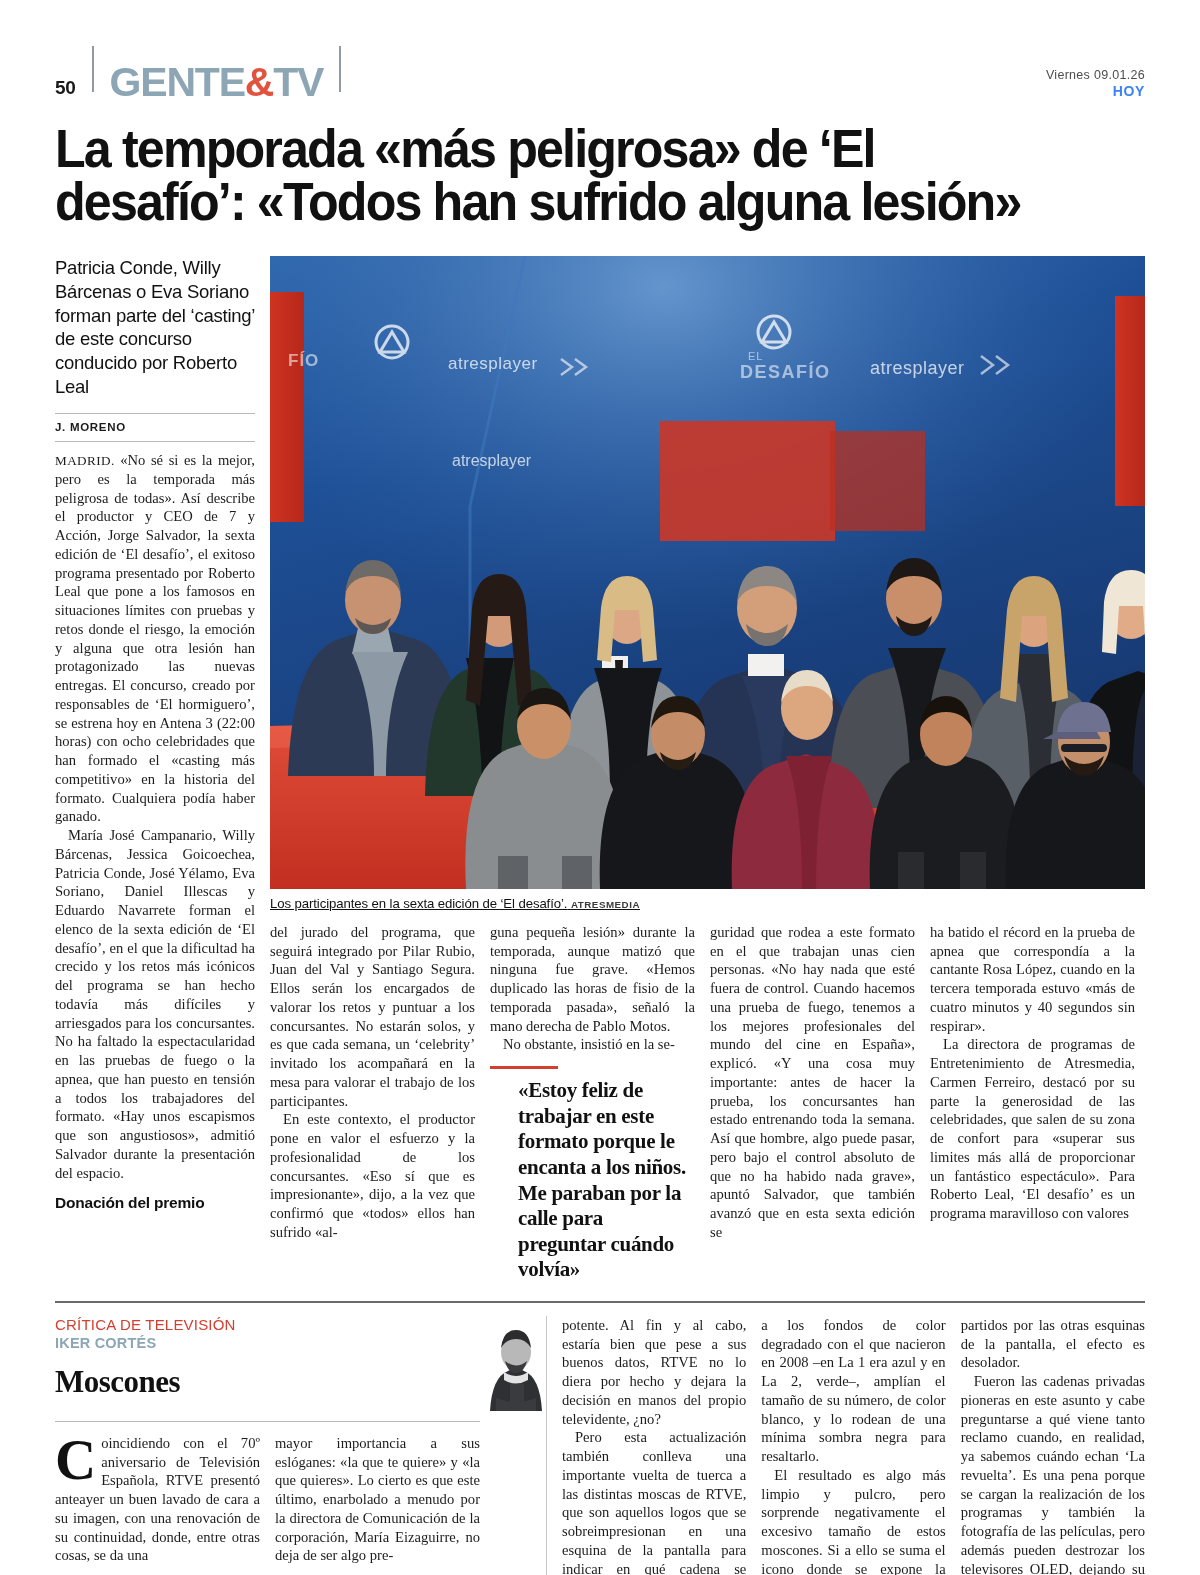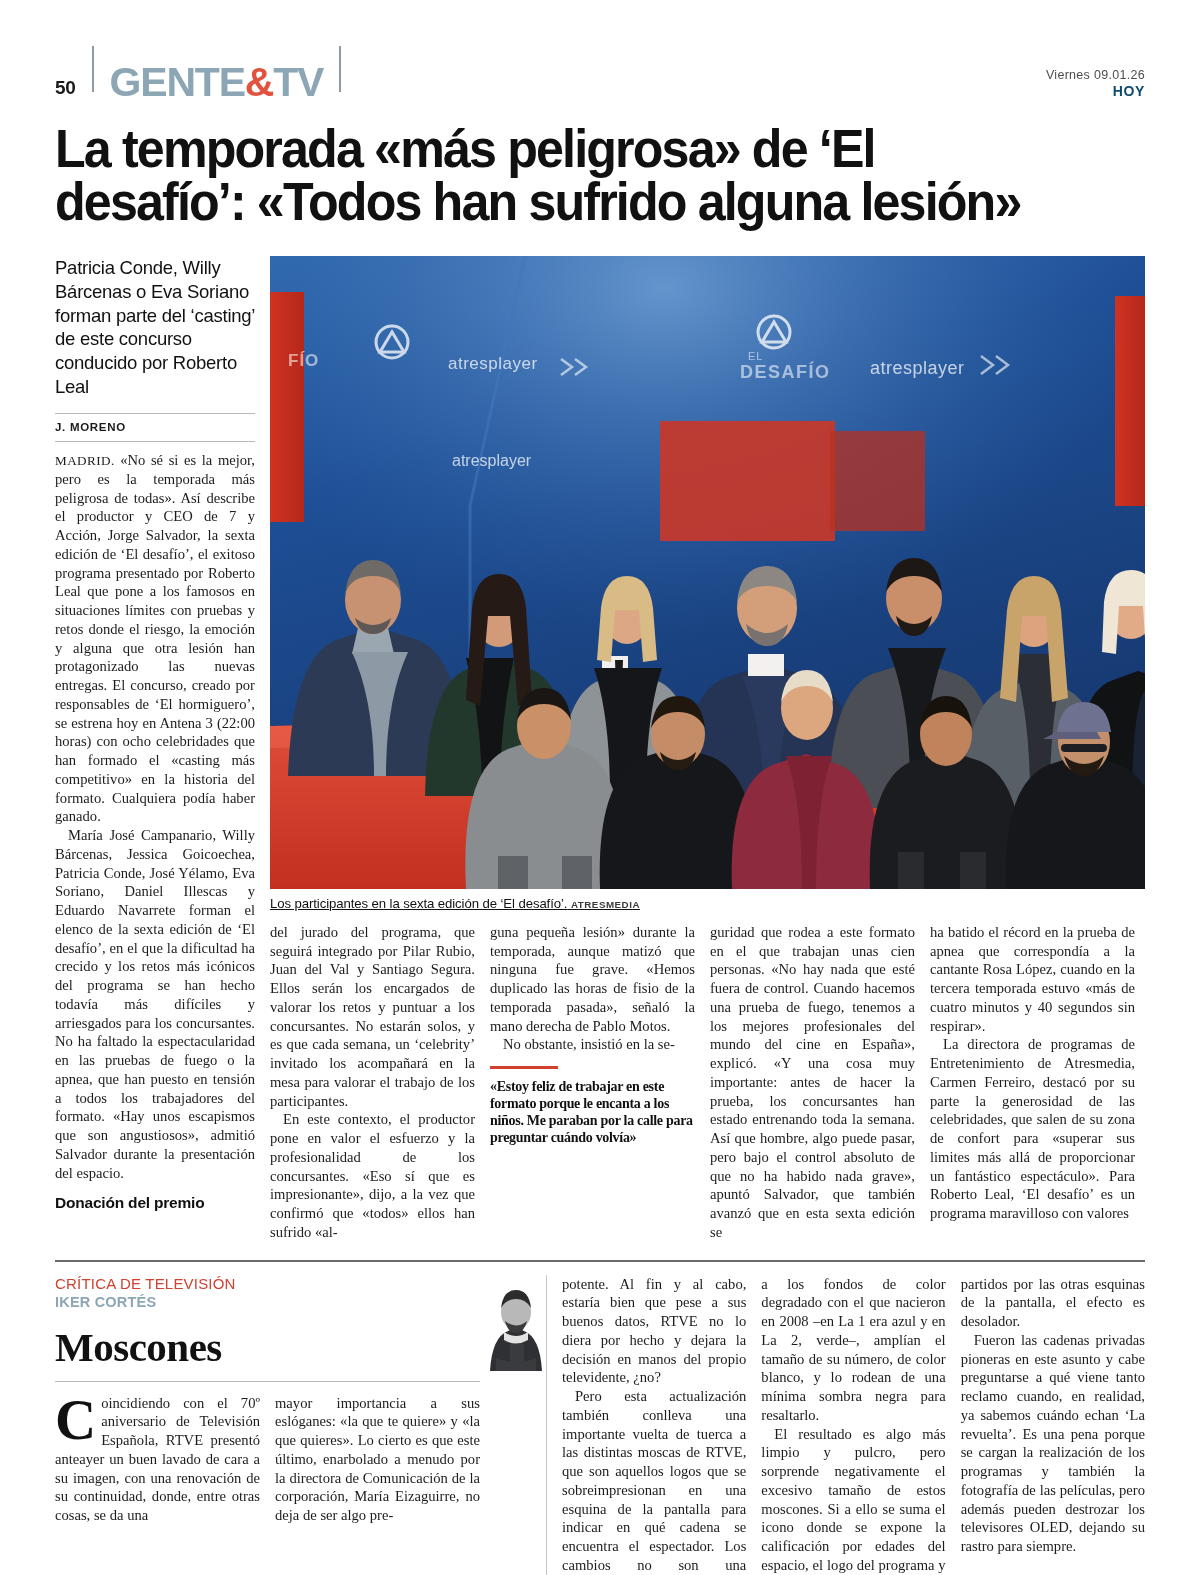--- a/index.html
+++ b/index.html
@@ -68,21 +68,21 @@
     font-family: "Liberation Sans", sans-serif;
     font-size: 12.5px;
     color: #4d4d4d;
     letter-spacing: 0.3px;
     line-height: 1.25;
   }
   .brand-hoy {
     font-family: "Liberation Sans", sans-serif;
     font-weight: 700;
     font-size: 14px;
-    color: #0c4a6e;
+    color: #3b82f6;
     letter-spacing: 0.6px;
     line-height: 1.2;
   }
 
   
   .headline {
     font-family: "Liberation Sans", sans-serif;
     font-weight: 700;
     font-size: 54px;
     line-height: 0.98;
@@ -186,24 +186,25 @@
 
   
   .pullquote-rule {
     border-top: 3px solid #d2402f;
     width: 68px;
     margin: 12px 0 9px 0;
   }
   .pullquote {
     font-family: "Liberation Serif", serif;
     font-weight: 700;
-    font-size: 14px;
+    font-size: 21px;
     line-height: 1.22;
     color: #111;
     letter-spacing: -0.3px;
+    margin-left: 28px;
   }
 
   
   .big-rule {
     border-top: 2px solid #6b6b6b;
     margin: 18px 0 0 0;
   }
 
   
   .opinion {
@@ -221,21 +222,21 @@
     font-family: "Liberation Sans", sans-serif;
     font-weight: 700;
     font-size: 14.5px;
     letter-spacing: 0.2px;
     color: #8ca6b5;
     line-height: 1.25;
   }
   .op-title {
     font-family: "Liberation Serif", serif;
     font-weight: 700;
-    font-size: 41px;
+    font-size: 31px;
     color: #111;
     margin-top: 12px;
     letter-spacing: -0.5px;
   }
   .op-head-left { width: 425px; }
   .op-portrait {
     width: 60px;
     height: 95px;
     margin-left: 6px;
     align-self: flex-end;

